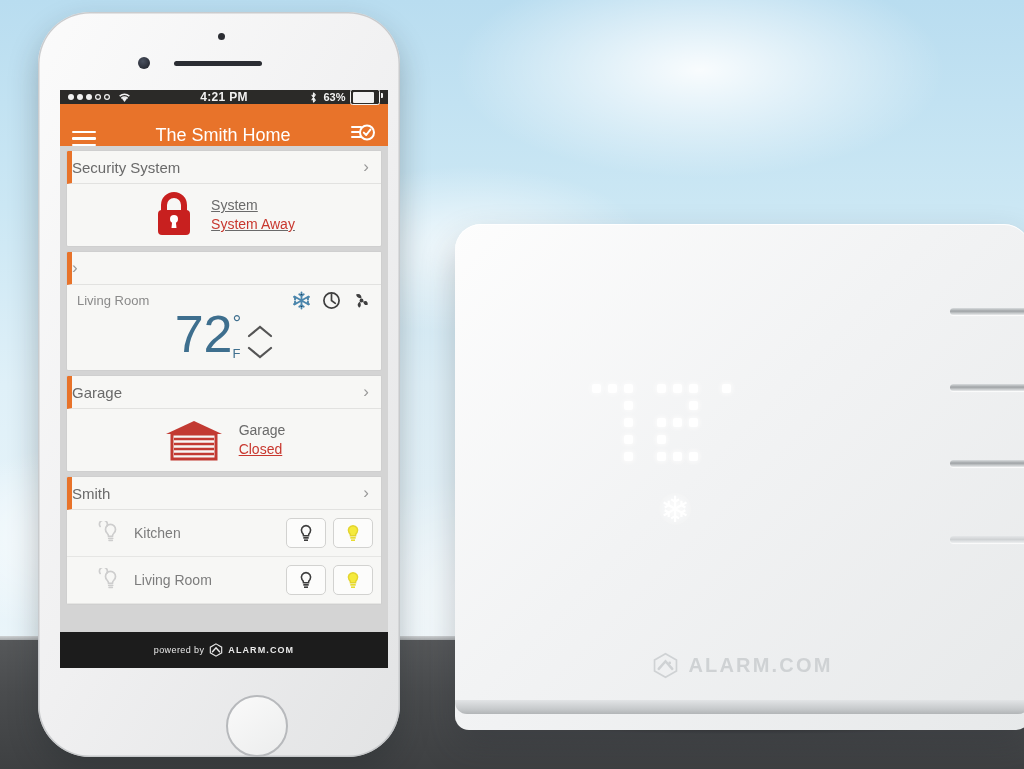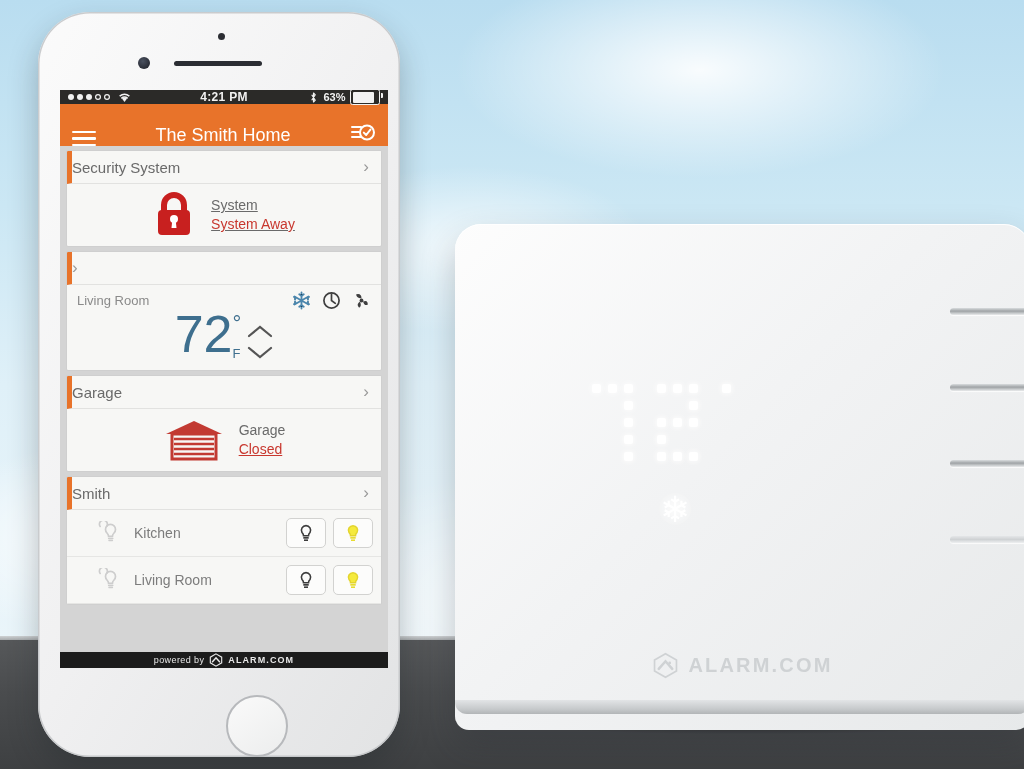--- a/index.html
+++ b/index.html
@@ -154,21 +154,21 @@
     display:flex;align-items:center;height:46px;padding:0 8px 0 31px;
     border-bottom:1px solid #e6e6e4;
   }
   .light-name{flex:1;font-size:14px;color:#7c7c7c;padding-left:10px;}
   .lt-btn{
     width:38px;height:28px;border:1px solid #d2d2d0;border-radius:5px;
     display:flex;align-items:center;justify-content:center;background:#fcfcfb;margin-left:7px;
   }
 
   .powered{
-    position:absolute;left:0;bottom:0;width:328px;height:16px;background:#1c1c1c;
+    position:absolute;left:0;bottom:0;width:328px;height:36px;background:#1c1c1c;
     display:flex;align-items:center;justify-content:center;gap:5px;
     color:#e9e9e9;font-size:9px;letter-spacing:.4px;
   }
   .powered .pb{font-weight:bold;letter-spacing:1.1px;}
 </style>
 </head>
 <body>
 
 <div class="stage">
 

